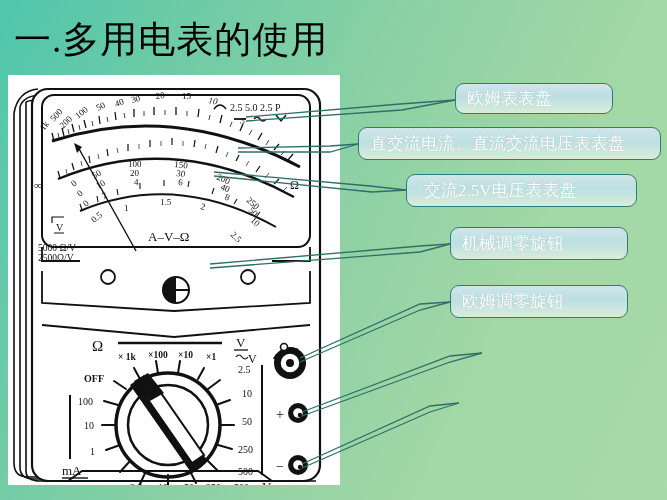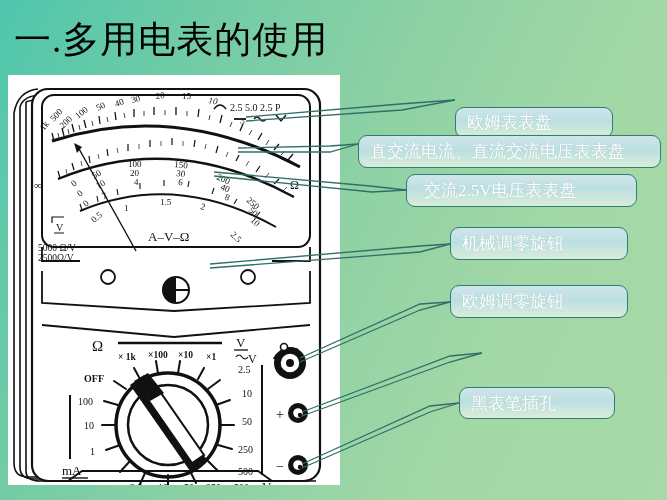--- a/index.html
+++ b/index.html
@@ -33,22 +33,22 @@
     border-radius:9px;
     color:#ffffff;
     font-family:"Liberation Serif","DejaVu Serif",serif;
     font-size:17px;
     display:flex;align-items:center;
     padding:0 11px;
     box-sizing:border-box;
     text-shadow:0 0 1px rgba(120,160,150,.55);
     white-space:nowrap;
   }
-  #c0{left:455px;top:83px;width:158px;height:31px;margin-top:24px;}
-  #c1{left:358px;top:127px;width:303px;height:33px;margin-top:8px;}
+  #c0{left:455px;top:83px;width:158px;height:31px;}
+  #c1{left:358px;top:127px;width:303px;height:33px;}
   #c2{left:406px;top:174px;width:231px;height:33px;padding-left:17px;}
   #c3{left:450px;top:227px;width:178px;height:33px;}
   #c4{left:450px;top:285px;width:178px;height:33px;}
   #c5{left:482px;top:337px;width:131px;height:32px;}
   #c6{left:459px;top:387px;width:156px;height:32px;}
   
   #leaders{position:absolute;left:0;top:0;pointer-events:none;}
 </style>
 </head>
 <body>
@@ -381,17 +381,14 @@
   </div>
   <div class="callout" id="c2">
     <span>交流2.5V电压表表盘</span>
   </div>
   <div class="callout" id="c3">
     <span>机械调零旋钮</span>
   </div>
   <div class="callout" id="c4">
     <span>欧姆调零旋钮</span>
   </div>
-  <div class="callout" id="c6">
-    <span>黑表笔插孔</span>
-  </div>
 
 </div>
 
 </body></html>

